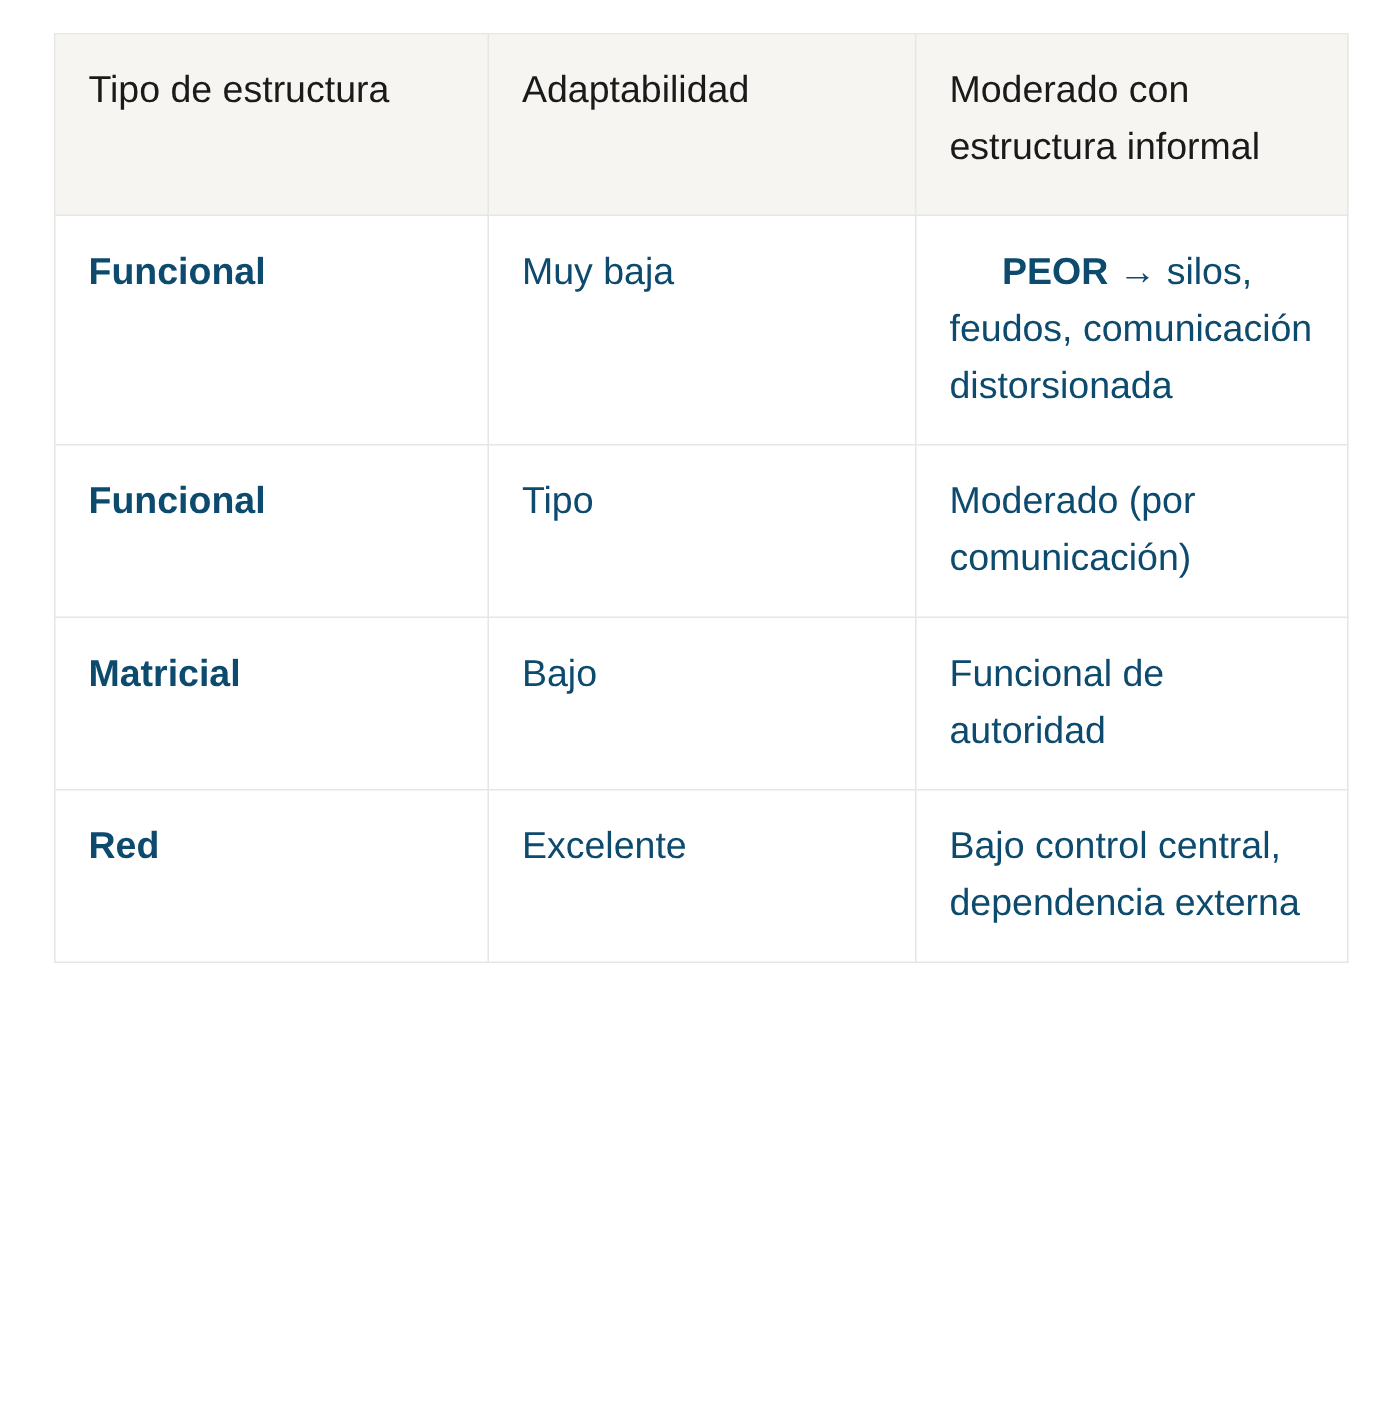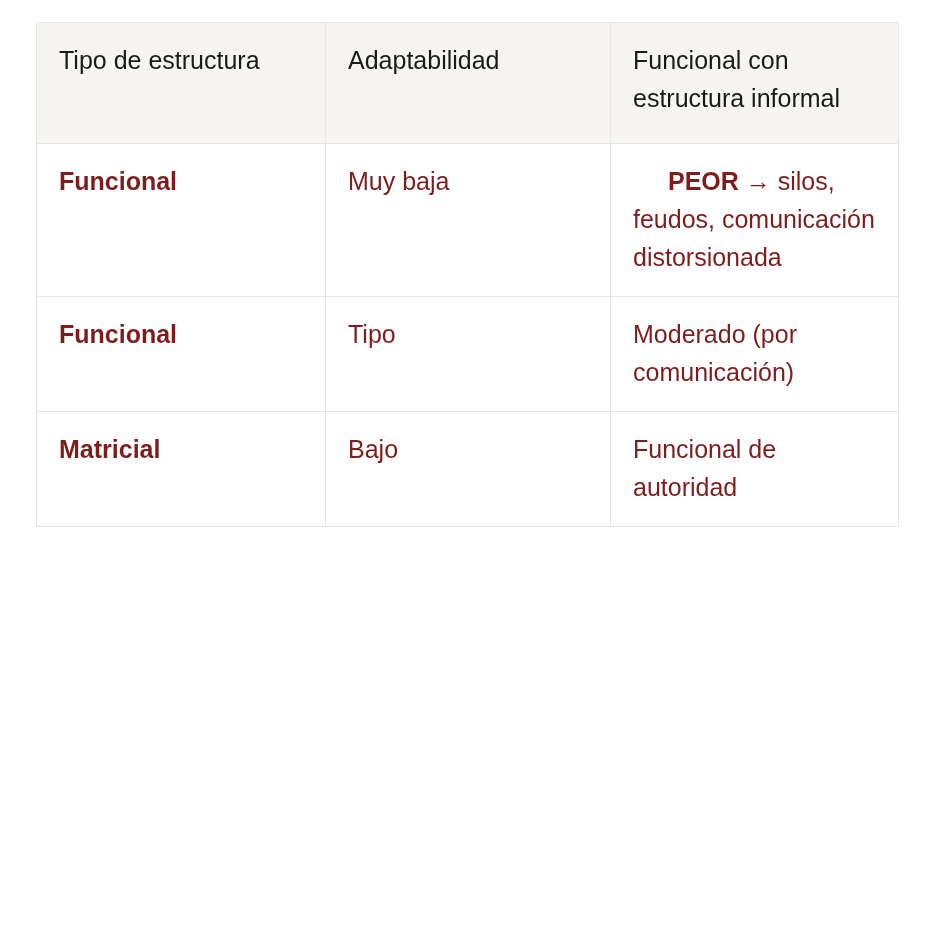--- a/index.html
+++ b/index.html
@@ -40,21 +40,21 @@
   }
   table.data-table thead th {
     background: #f6f5f2;
     font-weight: 400;
     color: #1a1a1a;
     padding-bottom: 26px;
   }
   table.data-table tbody td {
     background: #ffffff;
     font-weight: 400;
-    color: #7f1d1d;
+    color: #0c4a6e;
     padding-left: 22px;
   }
   table.data-table tbody td.rowhead {
     font-weight: 700;
   }
   .strong-inline {
     font-weight: 700;
     margin-left: 35px;
   }
   .arrow {
@@ -68,34 +68,39 @@
   <table class="data-table">
     <colgroup>
       <col class="c0">
       <col class="c1">
       <col class="c2">
     </colgroup>
     <thead>
       <tr>
         <th>Tipo de estructura</th>
         <th>Adaptabilidad</th>
-        <th>Funcional con estructura informal</th>
+        <th>Moderado con estructura informal</th>
       </tr>
     </thead>
     <tbody>
       <tr>
         <td class="rowhead">Funcional</td>
         <td>Muy baja</td>
         <td><span class="strong-inline">PEOR</span> <span class="arrow">→</span> <span>silos, feudos, comunicación distorsionada</span></td>
       </tr>
       <tr>
         <td class="rowhead">Funcional</td>
         <td>Tipo</td>
         <td>Moderado (por comunicación)</td>
       </tr>
       <tr>
         <td class="rowhead">Matricial</td>
         <td>Bajo</td>
         <td>Funcional de autoridad</td>
       </tr>
+      <tr>
+        <td class="rowhead">Red</td>
+        <td>Excelente</td>
+        <td>Bajo control central, dependencia externa</td>
+      </tr>
     </tbody>
   </table>
 </div>
 
 </body></html>

